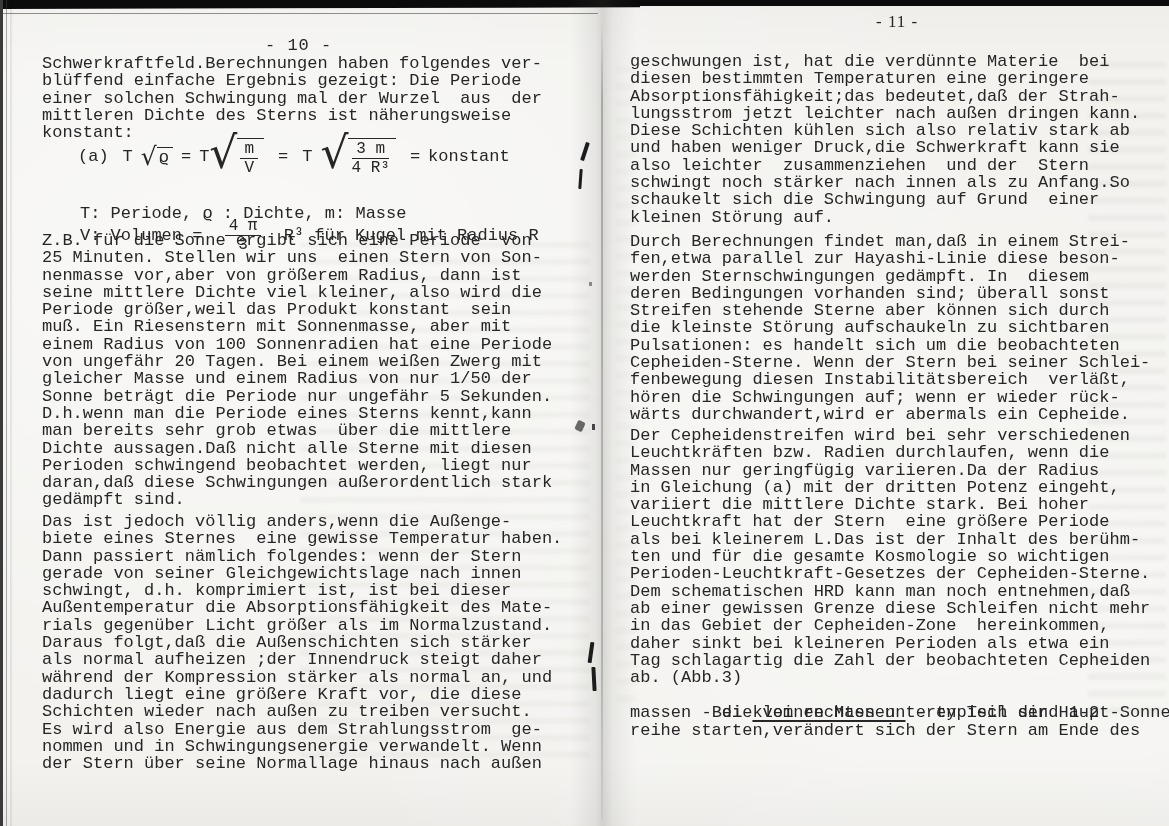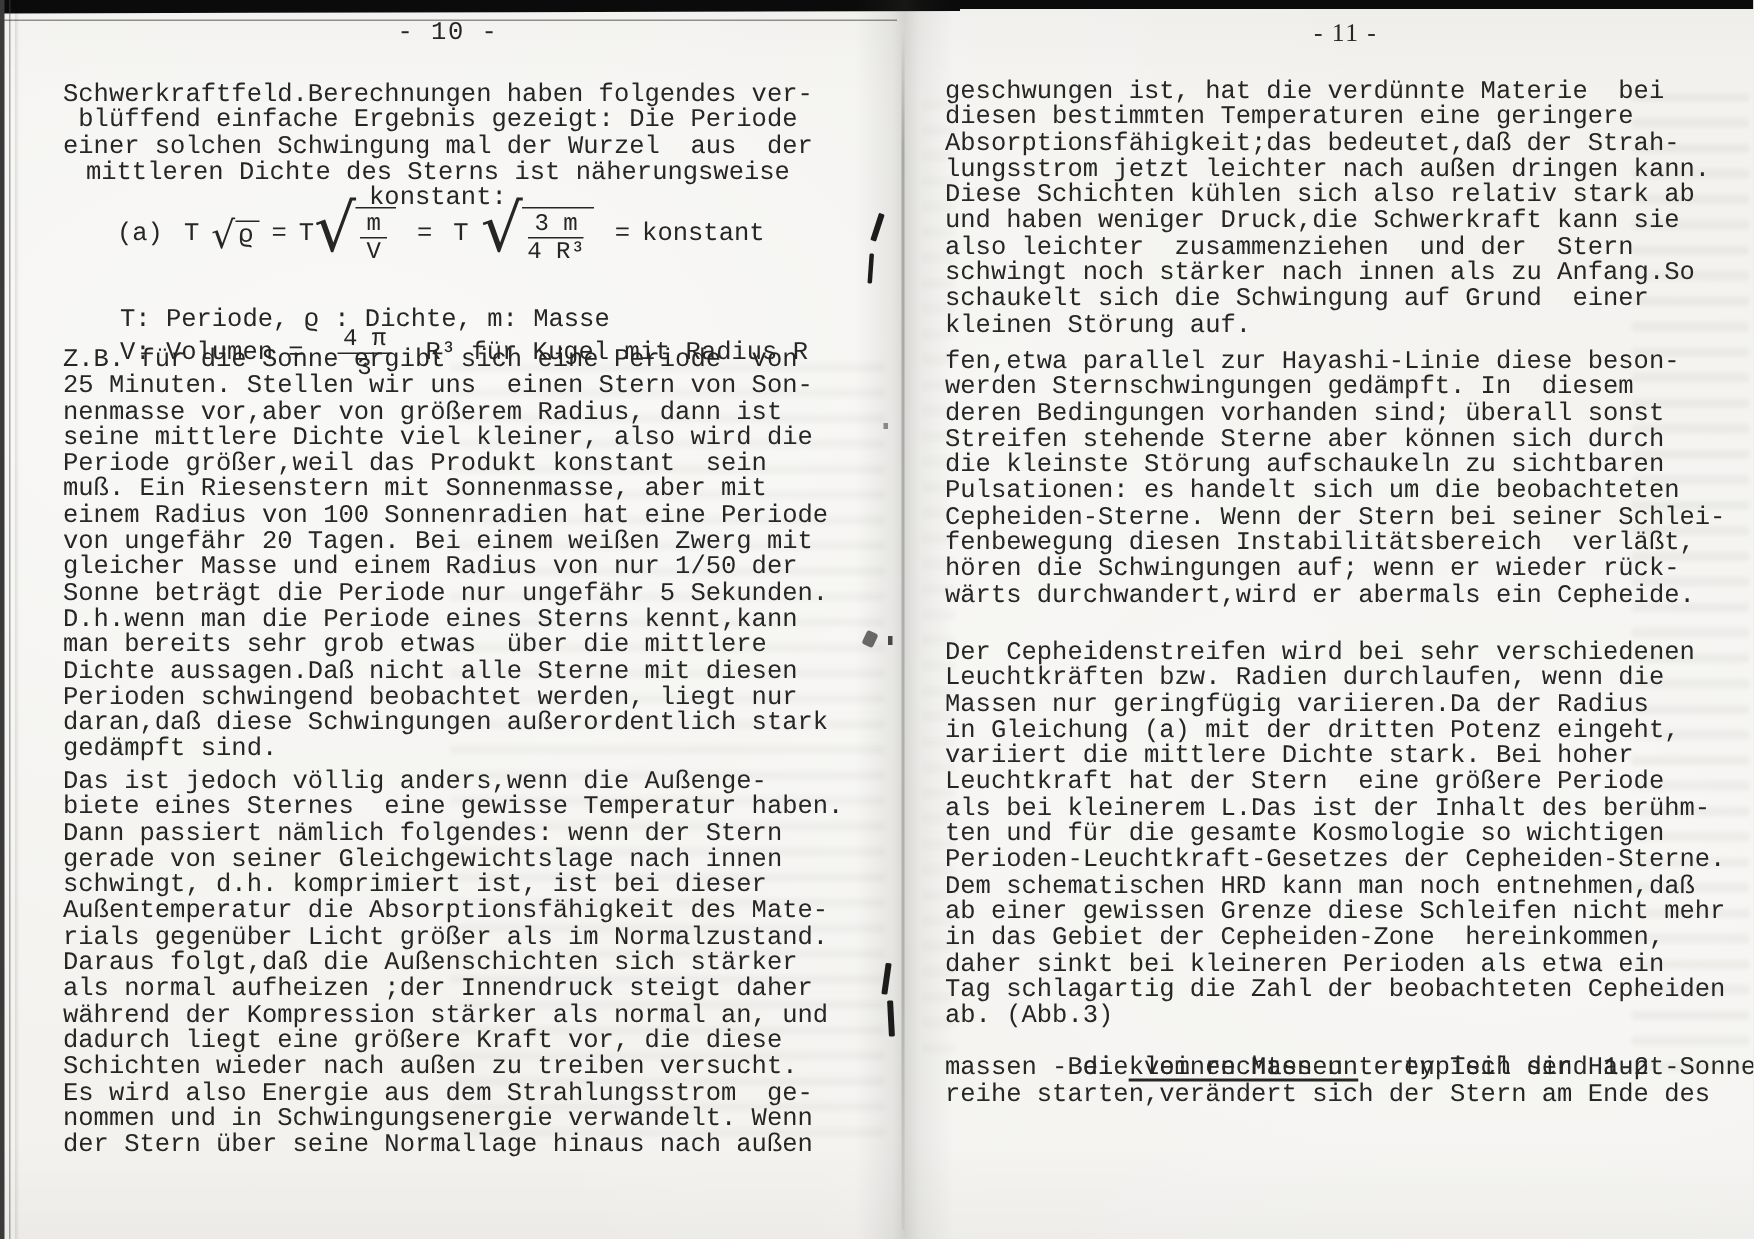--- a/index.html
+++ b/index.html
@@ -80,23 +80,23 @@
   <div class="mark m3"></div>
   <div class="mark m4"></div>
   <div class="speck1"></div>
   <div class="speck2"></div>
   <div class="speck3"></div>
   <div class="ghost g1"></div>
   <div class="ghost g2"></div>
   <div class="ghost g3"></div>
 
   <div class="page">
-    <div class="page-num" style="left:265px;top:13px;">- 10 -</div>
-
-    <div class="para" style="left:42px;top:55px;text-align:center;">
+    <div class="page-num" style="left:265px;top:36px;">- 10 -</div>
+
+    <div class="para" style="left:42px;top:55px;">
         <div class="tline">Schwerkraftfeld.Berechnungen haben folgendes ver-</div>
         <div class="tline">blüffend einfache Ergebnis gezeigt: Die Periode</div>
         <div class="tline">einer solchen Schwingung mal der Wurzel  aus  der</div>
         <div class="tline">mittleren Dichte des Sterns ist näherungsweise</div>
         <div class="tline">konstant:</div>
       </div>
 
     <div class="formula" style="left:78px;top:138px;height:36px;">
       <span>(a)</span>
       <span class="gap-m"></span>
@@ -196,20 +196,21 @@
         <div class="tline">lungsstrom jetzt leichter nach außen dringen kann.</div>
         <div class="tline">Diese Schichten kühlen sich also relativ stark ab</div>
         <div class="tline">und haben weniger Druck,die Schwerkraft kann sie</div>
         <div class="tline">also leichter  zusammenziehen  und der  Stern</div>
         <div class="tline">schwingt noch stärker nach innen als zu Anfang.So</div>
         <div class="tline">schaukelt sich die Schwingung auf Grund  einer</div>
         <div class="tline">kleinen Störung auf.</div>
       </div>
 
     <div class="para" style="left:630px;top:233px;">
+        <div class="tline">Durch Berechnungen findet man,daß in einem Strei-</div>
         <div class="tline">fen,etwa parallel zur Hayashi-Linie diese beson-</div>
         <div class="tline">werden Sternschwingungen gedämpft. In  diesem</div>
         <div class="tline">deren Bedingungen vorhanden sind; überall sonst</div>
         <div class="tline">Streifen stehende Sterne aber können sich durch</div>
         <div class="tline">die kleinste Störung aufschaukeln zu sichtbaren</div>
         <div class="tline">Pulsationen: es handelt sich um die beobachteten</div>
         <div class="tline">Cepheiden-Sterne. Wenn der Stern bei seiner Schlei-</div>
         <div class="tline">fenbewegung diesen Instabilitätsbereich  verläßt,</div>
         <div class="tline">hören die Schwingungen auf; wenn er wieder rück-</div>
         <div class="tline">wärts durchwandert,wird er abermals ein Cepheide.</div>

